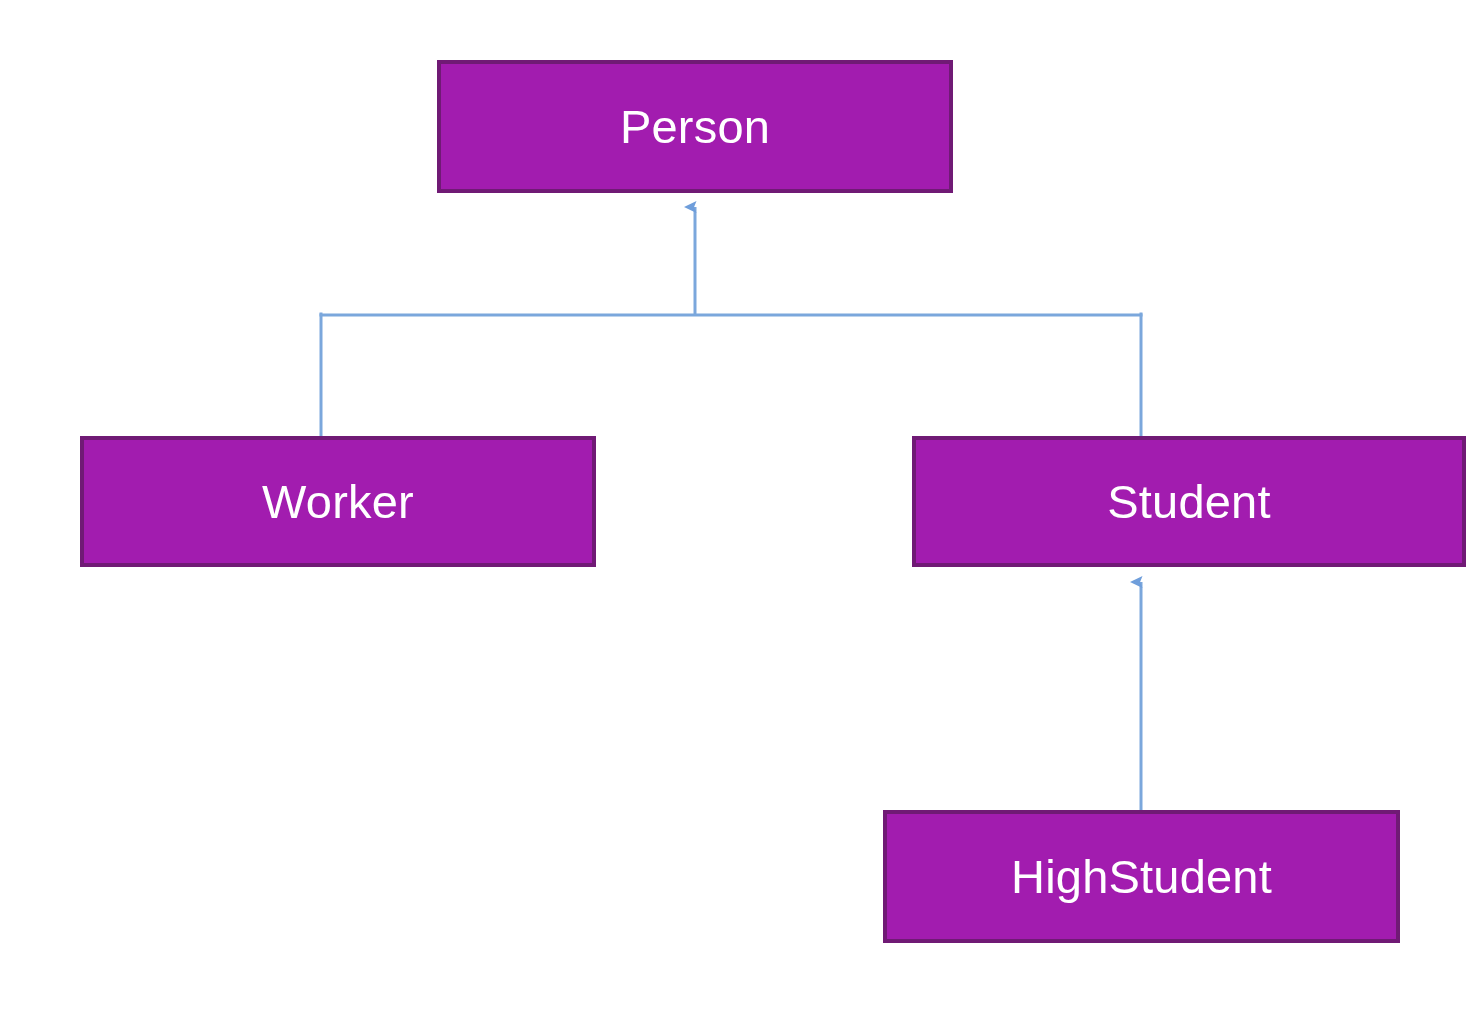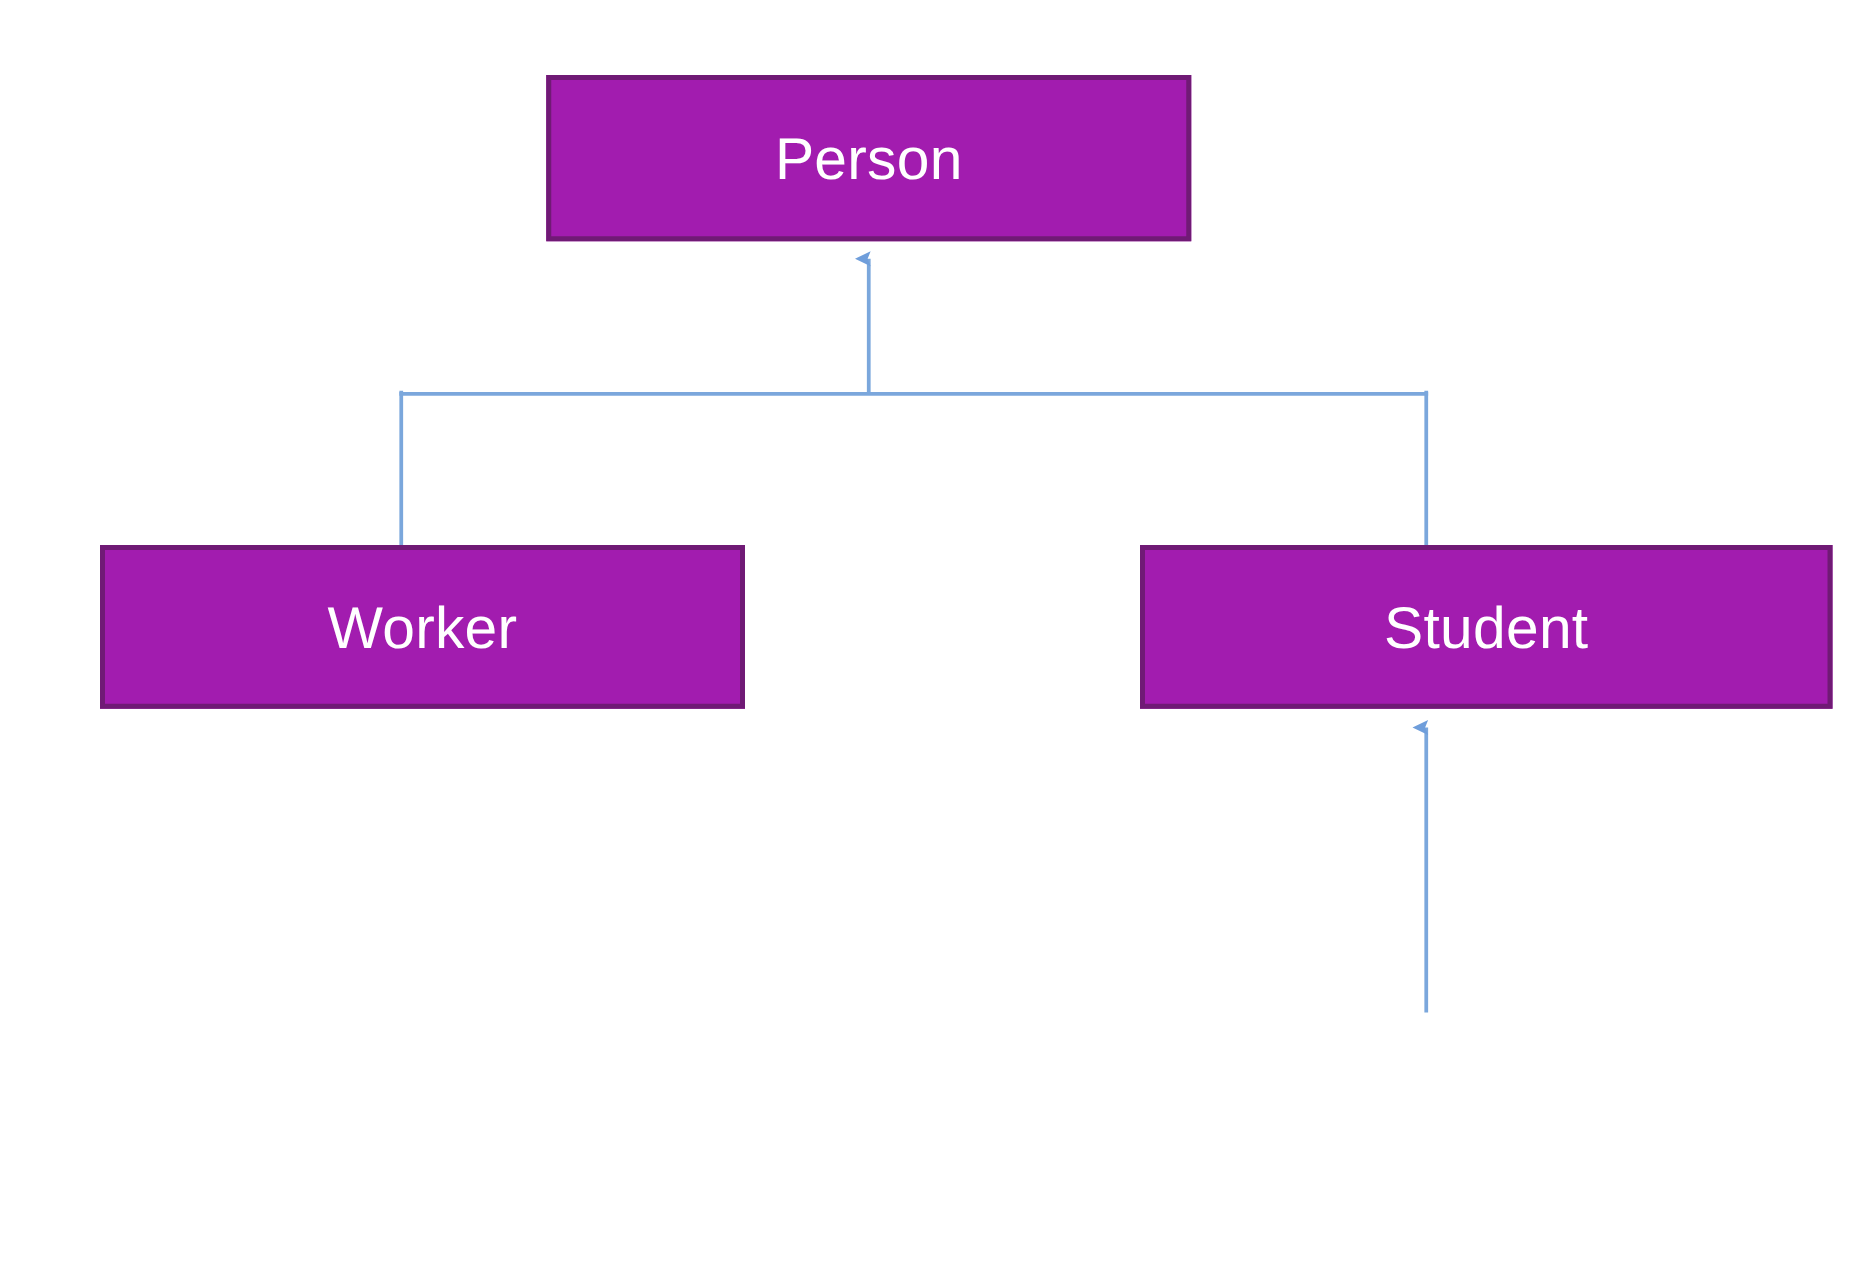--- a/index.html
+++ b/index.html
@@ -79,14 +79,17 @@
   </div>
 
   <div class="node" id="node-worker">
     <span class="node-label">Worker</span>
   </div>
 
   <div class="node" id="node-student">
     <span class="node-label">Student</span>
   </div>
 
+  <div class="node" id="node-highstudent">
+    <span class="node-label">HighStudent</span>
+  </div>
 
 </div>
 
 </body></html>

